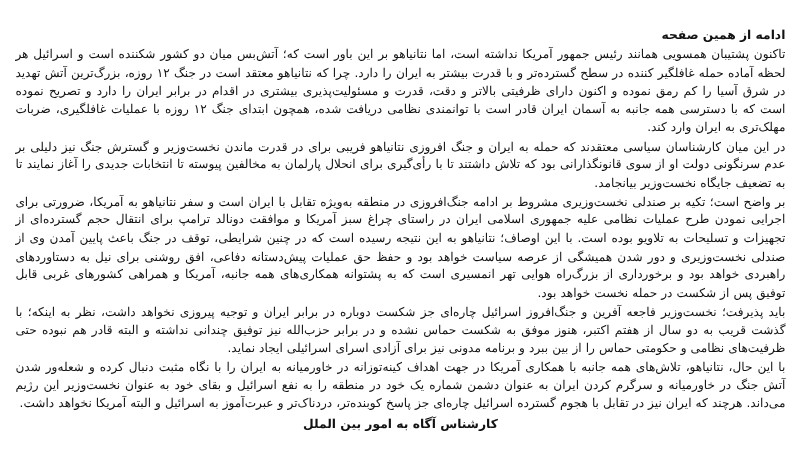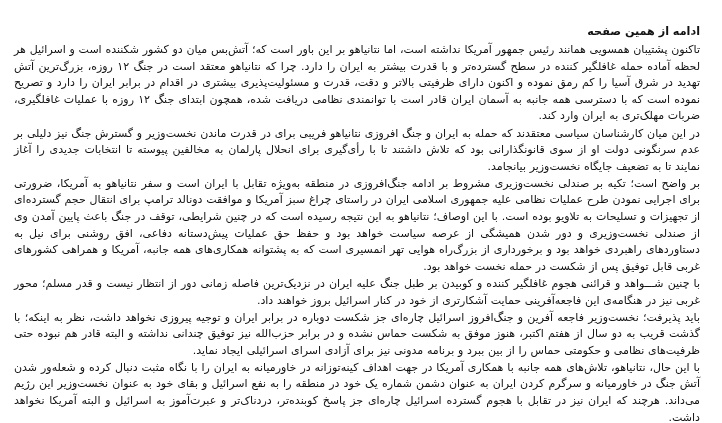--- a/index.html
+++ b/index.html
@@ -13,21 +13,21 @@
     height: 423px;
     overflow: hidden;
     font-family: "DejaVu Sans", "Liberation Sans", sans-serif;
     color: #121212;
     -webkit-font-smoothing: antialiased;
   }
   .page {
     box-sizing: border-box;
     width: 722px;
     height: 379px;
-    padding: 24px 22px 6px 14px;
+    padding: 24px 8px 6px 14px;
     direction: rtl;
     text-align: justify;
   }
   .headline {
     font-size: 11.2px;
     font-weight: bold;
     line-height: 1.35;
     text-align: right;
     margin: 0 0 3px 0;
     letter-spacing: 0;
@@ -56,20 +56,19 @@
 <body>
 
 <div class="page">
 
   <h1 class="headline">ادامه از همین صفحه</h1>
 
   <div class="article-body">
     <p class="para">تاکنون پشتیبان همسویی همانند رئیس جمهور آمریکا نداشته است، اما نتانیاهو بر این باور است که؛ آتش‌بس میان دو کشور شکننده است و اسرائیل هر لحظه آماده حمله غافلگیر کننده در سطح گسترده‌تر و با قدرت بیشتر به ایران را دارد. چرا که نتانیاهو معتقد است در جنگ ۱۲ روزه، بزرگ‌ترین آتش تهدید در شرق آسیا را کم رمق نموده و اکنون دارای ظرفیتی بالاتر و دقت، قدرت و مسئولیت‌پذیری بیشتری در اقدام در برابر ایران را دارد و تصریح نموده است که با دسترسی همه جانبه به آسمان ایران قادر است با توانمندی نظامی دریافت شده، همچون ابتدای جنگ ۱۲ روزه با عملیات غافلگیری، ضربات مهلک‌تری به ایران وارد کند.</p>
     <p class="para">در این میان کارشناسان سیاسی معتقدند که حمله به ایران و جنگ افروزی نتانیاهو فریبی برای در قدرت ماندن نخست‌وزیر و گسترش جنگ نیز دلیلی بر عدم سرنگونی دولت او از سوی قانونگذارانی بود که تلاش داشتند تا با رأی‌گیری برای انحلال پارلمان به مخالفین پیوسته تا انتخابات جدیدی را آغاز نمایند تا به تضعیف جایگاه نخست‌وزیر بیانجامد.</p>
     <p class="para">بر واضح است؛ تکیه بر صندلی نخست‌وزیری مشروط بر ادامه جنگ‌افروزی در منطقه به‌ویژه تقابل با ایران است و سفر نتانیاهو به آمریکا، ضرورتی برای اجرایی نمودن طرح عملیات نظامی علیه جمهوری اسلامی ایران در راستای چراغ سبز آمریکا و موافقت دونالد ترامپ برای انتقال حجم گسترده‌ای از تجهیزات و تسلیحات به تلاویو بوده است. با این اوصاف؛ نتانیاهو به این نتیجه رسیده است که در چنین شرایطی، توقف در جنگ باعث پایین آمدن وی از صندلی نخست‌وزیری و دور شدن همیشگی از عرصه سیاست خواهد بود و حفظ حق عملیات پیش‌دستانه دفاعی، افق روشنی برای نیل به دستاوردهای راهبردی خواهد بود و برخورداری از بزرگ‌راه هوایی تهر انمسیری است که به پشتوانه همکاری‌های همه جانبه، آمریکا و همراهی کشورهای غربی قابل توفیق پس از شکست در حمله نخست خواهد بود.</p>
-    <p class="para">با چنین شـــواهد و قرائنی هجوم غافلگیر کننده و کوبیدن بر طبل جنگ علیه ایران در نزدیک‌ترین فاصله زمانی دور از انتظار نیست و قدر مسلم؛ محور غربی نیز در هنگامه‌ی این فاجعه‌آفرینی حمایت آشکارتری از خود در کنار اسرائیل بروز خواهند داد.</p>
     <p class="para">باید پذیرفت؛ نخست‌وزیر فاجعه آفرین و جنگ‌افروز اسرائیل چاره‌ای جز شکست دوباره در برابر ایران و توجیه پیروزی نخواهد داشت، نظر به اینکه؛ با گذشت قریب به دو سال از هفتم اکتبر، هنوز موفق به شکست حماس نشده و در برابر حزب‌الله نیز توفیق چندانی نداشته و البته قادر هم نبوده حتی ظرفیت‌های نظامی و حکومتی حماس را از بین ببرد و برنامه مدونی نیز برای آزادی اسرای اسرائیلی ایجاد نماید.</p>
     <p class="para">با این حال، نتانیاهو، تلاش‌های همه جانبه با همکاری آمریکا در جهت اهداف کینه‌توزانه در خاورمیانه به ایران را با نگاه مثبت دنبال کرده و شعله‌ور شدن آتش جنگ در خاورمیانه و سرگرم کردن ایران به عنوان دشمن شماره یک خود در منطقه را به نفع اسرائیل و بقای خود به عنوان نخست‌وزیر این رژیم می‌داند. هرچند که ایران نیز در تقابل با هجوم گسترده اسرائیل چاره‌ای جز پاسخ کوبنده‌تر، دردناک‌تر و عبرت‌آموز به اسرائیل و البته آمریکا نخواهد داشت.</p>
   </div>
 
   <div class="byline">کارشناس آگاه به امور بین الملل</div>
 
 </div>
 
 </body></html>

